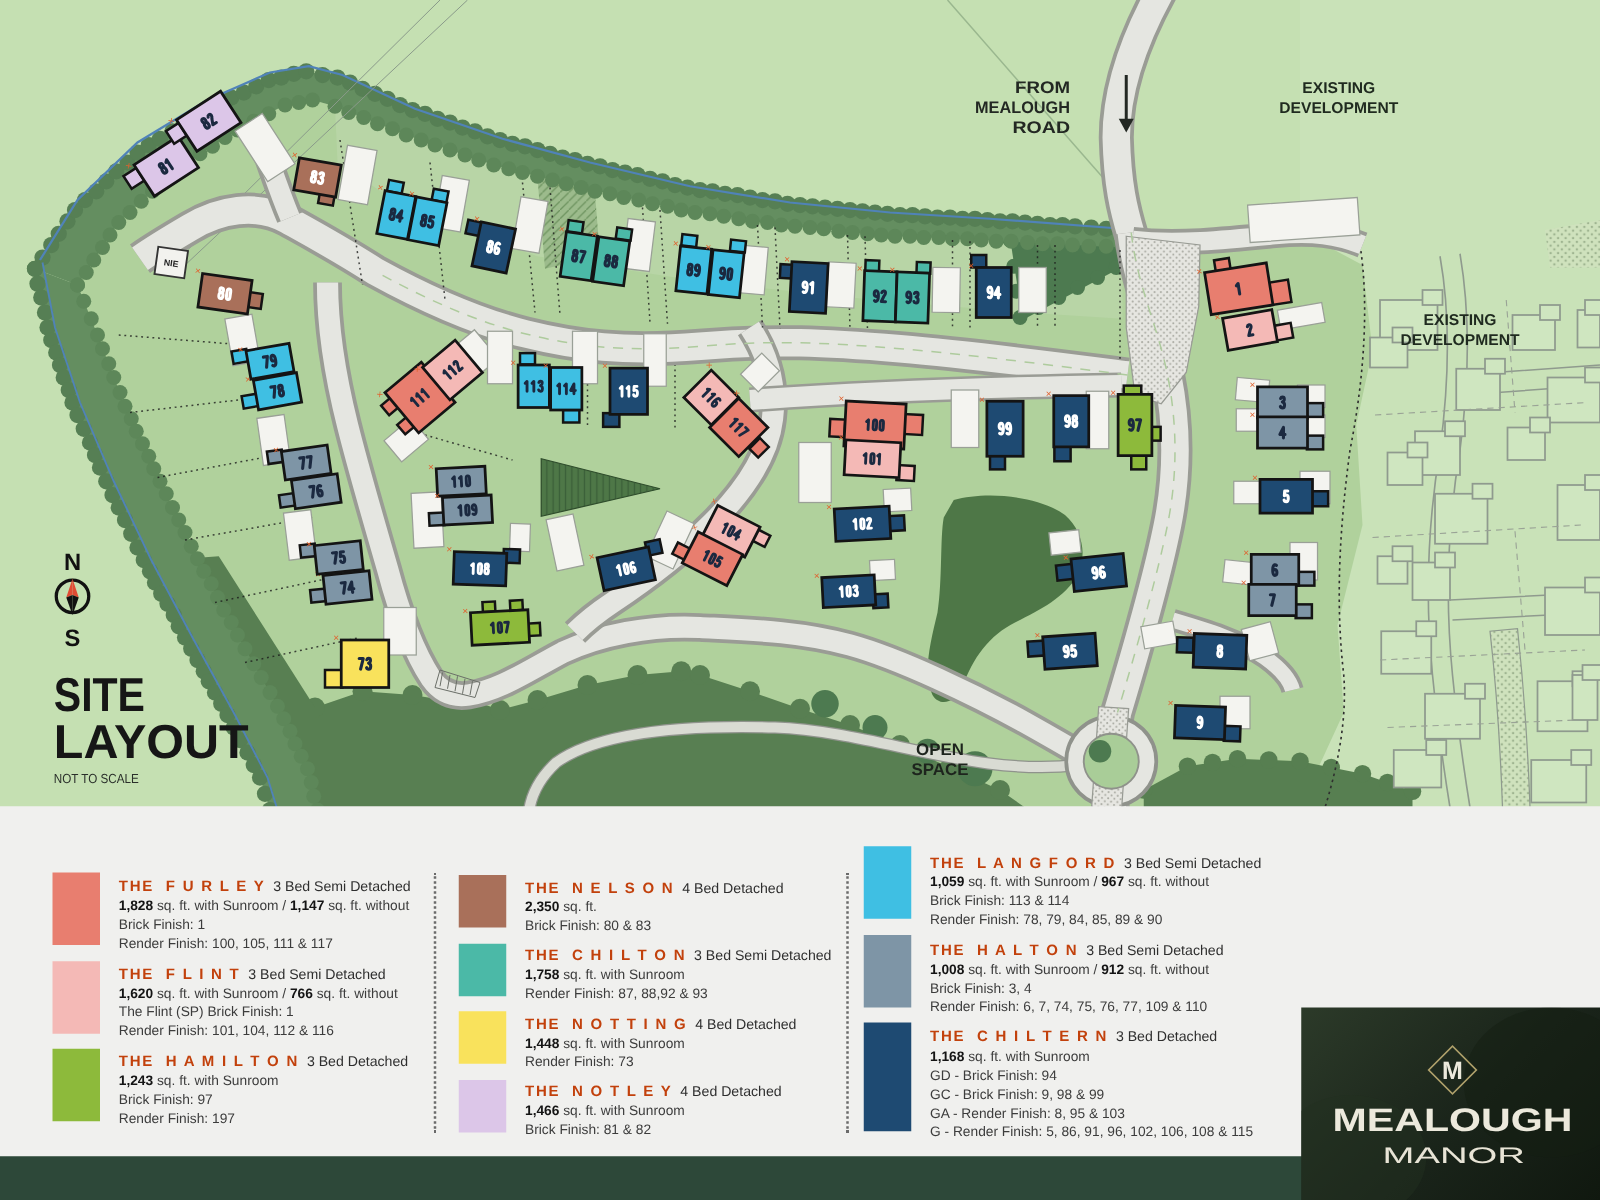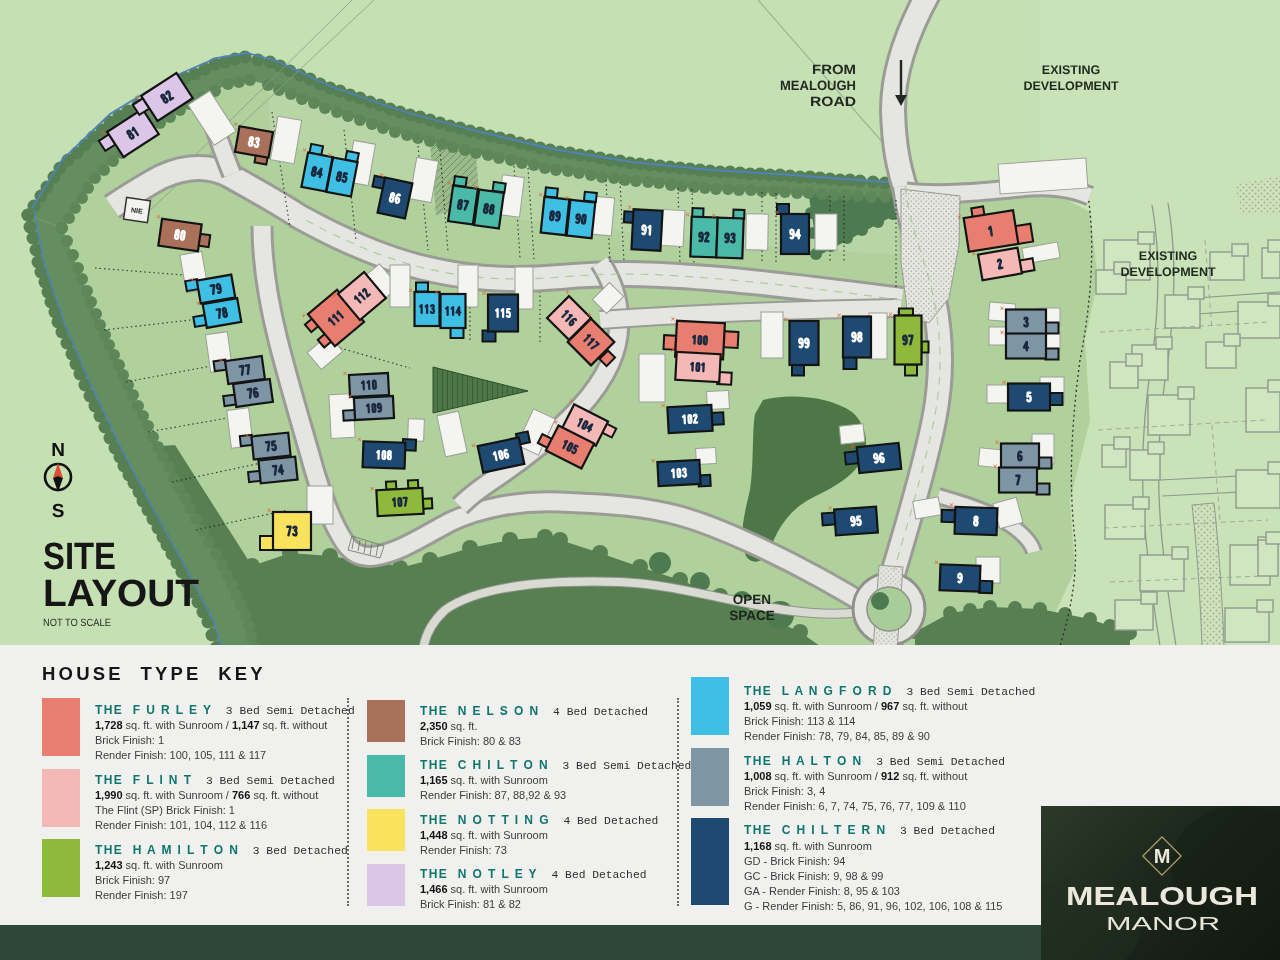--- a/index.html
+++ b/index.html
@@ -1,20 +1,20 @@
 <!DOCTYPE html>
 <html><head><meta charset="utf-8"><style>
 html,body{margin:0;padding:0;}
 body{width:1280px;height:960px;font-family:"Liberation Sans",sans-serif;}
 .page{position:relative;width:1280px;height:960px;background:#f0f0ee;overflow:hidden;}
 .abs{position:absolute;white-space:nowrap;}
 .sw{position:absolute;}
 .t{font-size:11px;color:#3c3c3c;}
-.tt{font-size:12px;color:#0f766e;font-weight:bold;letter-spacing:1.4px;}
-.st{font-size:11.3px;color:#2e2e2e;letter-spacing:0;font-family:Liberation Mono, monospace;}
+.tt{font-size:12px;color:#c2410c;font-weight:bold;letter-spacing:1.4px;}
+.st{font-size:11.3px;color:#2e2e2e;letter-spacing:0;}
 .sep{position:absolute;width:0;border-left:2px dotted #6a6a6a;}
 b{color:#141414;text-align:right;}
 </style></head><body>
 <div class="page">
 
 <svg width="1280" height="646" viewBox="0 0 1280 646" text-rendering="geometricPrecision" style="position:absolute;top:0;left:0">
 <defs>
 <pattern id="dots" width="5" height="5" patternUnits="userSpaceOnUse">
           <rect width="5" height="5" fill="#e6e6e1"></rect>
           <circle cx="1.2" cy="1.2" r="0.8" fill="#a9aaa2"></circle>
@@ -1580,48 +1580,47 @@
           </g>
           <g transform="translate(6.2,0)">
             <path d="M1.7,8.9 Q2.4,9.6 3.2,9.4 Q4.8,8.9 4.8,5 Q4.8,0.5 3,0.5 Q1.3,0.5 1.3,2.9 Q1.3,5.3 3,5.3 Q4.6,5.3 4.8,3.6" fill="none" stroke-linecap="round" stroke-linejoin="round"></path>
           </g>
         </g>
       </g>
 </svg>
 
 <div class="abs" style="left:0;top:645px;width:1280px;height:280px;background:#f0f0ee"></div>
 
-<div class="abs" style="left:42px;top:663px;font-size:18.5px;font-weight:bold;letter-spacing:3.2px;color:#161616">HOUSE&nbsp;&nbsp;TYPE&nbsp;&nbsp;KEY</div>
 
 <div class="sw" style="left:42px;top:698px;width:38px;height:58px;background:#e87e6f"></div>
 <div class="abs" style="left:95px;top:700px"><span class="tt">THE&nbsp; F U R L E Y</span><span class="st">&nbsp;&nbsp;3 Bed Semi Detached</span></div>
-<div class="abs" style="left:95px;top:715px"><span class="t"><b>1,728</b> sq. ft. with Sunroom / <b>1,147</b> sq. ft. without</span></div>
+<div class="abs" style="left:95px;top:715px"><span class="t"><b>1,828</b> sq. ft. with Sunroom / <b>1,147</b> sq. ft. without</span></div>
 <div class="abs" style="left:95px;top:730px"><span class="t">Brick Finish: 1</span></div>
 <div class="abs" style="left:95px;top:745px"><span class="t">Render Finish: 100, 105, 111 &amp; 117</span></div>
 
 <div class="sw" style="left:42px;top:769px;width:38px;height:58px;background:#f4b9b6"></div>
 <div class="abs" style="left:95px;top:770px"><span class="tt">THE&nbsp; F L I N T</span><span class="st">&nbsp;&nbsp;3 Bed Semi Detached</span></div>
-<div class="abs" style="left:95px;top:785px"><span class="t"><b>1,990</b> sq. ft. with Sunroom / <b>766</b> sq. ft. without</span></div>
+<div class="abs" style="left:95px;top:785px"><span class="t"><b>1,620</b> sq. ft. with Sunroom / <b>766</b> sq. ft. without</span></div>
 <div class="abs" style="left:95px;top:800px"><span class="t">The Flint (SP) Brick Finish: 1</span></div>
 <div class="abs" style="left:95px;top:815px"><span class="t">Render Finish: 101, 104, 112 &amp; 116</span></div>
 
 <div class="sw" style="left:42px;top:839px;width:38px;height:58px;background:#8dba3b"></div>
 <div class="abs" style="left:95px;top:840px"><span class="tt">THE&nbsp; H A M I L T O N</span><span class="st">&nbsp;&nbsp;3 Bed Detached</span></div>
 <div class="abs" style="left:95px;top:855px"><span class="t"><b>1,243</b> sq. ft. with Sunroom</span></div>
 <div class="abs" style="left:95px;top:870px"><span class="t">Brick Finish: 97</span></div>
 <div class="abs" style="left:95px;top:885px"><span class="t">Render Finish: 197</span></div>
 
 <div class="sw" style="left:367px;top:700px;width:38px;height:42px;background:#a9705a"></div>
 <div class="abs" style="left:420px;top:701px"><span class="tt">THE&nbsp; N E L S O N</span><span class="st">&nbsp;&nbsp;4 Bed Detached</span></div>
 <div class="abs" style="left:420px;top:716px"><span class="t"><b>2,350</b> sq. ft.</span></div>
 <div class="abs" style="left:420px;top:731px"><span class="t">Brick Finish: 80 &amp; 83</span></div>
 
 <div class="sw" style="left:367px;top:755px;width:38px;height:42px;background:#4bb9a7"></div>
 <div class="abs" style="left:420px;top:755px"><span class="tt">THE&nbsp; C H I L T O N</span><span class="st">&nbsp;&nbsp;3 Bed Semi Detached</span></div>
-<div class="abs" style="left:420px;top:770px"><span class="t"><b>1,165</b> sq. ft. with Sunroom</span></div>
+<div class="abs" style="left:420px;top:770px"><span class="t"><b>1,758</b> sq. ft. with Sunroom</span></div>
 <div class="abs" style="left:420px;top:785px"><span class="t">Render Finish: 87, 88,92 &amp; 93</span></div>
 
 <div class="sw" style="left:367px;top:809px;width:38px;height:42px;background:#f9e25c"></div>
 <div class="abs" style="left:420px;top:810px"><span class="tt">THE&nbsp; N O T T I N G</span><span class="st">&nbsp;&nbsp;4 Bed Detached</span></div>
 <div class="abs" style="left:420px;top:825px"><span class="t"><b>1,448</b> sq. ft. with Sunroom</span></div>
 <div class="abs" style="left:420px;top:840px"><span class="t">Render Finish: 73</span></div>
 
 <div class="sw" style="left:367px;top:864px;width:38px;height:42px;background:#dcc6e8"></div>
 <div class="abs" style="left:420px;top:864px"><span class="tt">THE&nbsp; N O T L E Y</span><span class="st">&nbsp;&nbsp;4 Bed Detached</span></div>
 <div class="abs" style="left:420px;top:879px"><span class="t"><b>1,466</b> sq. ft. with Sunroom</span></div>

